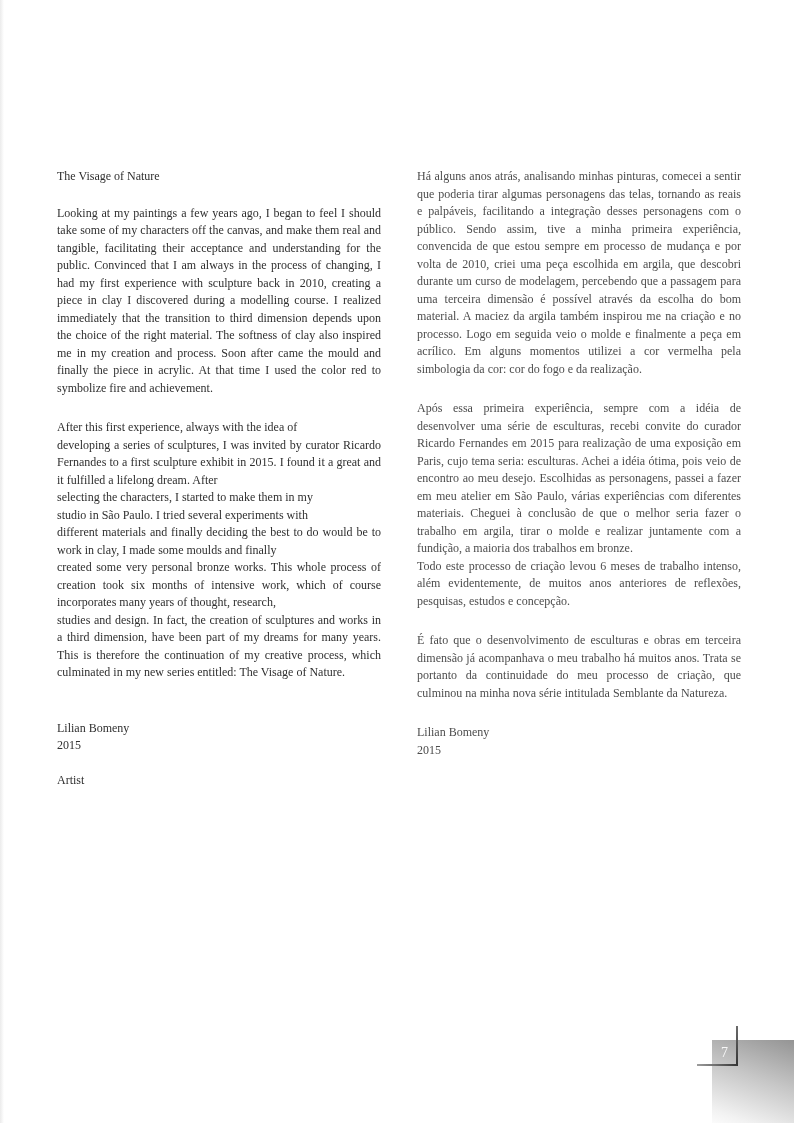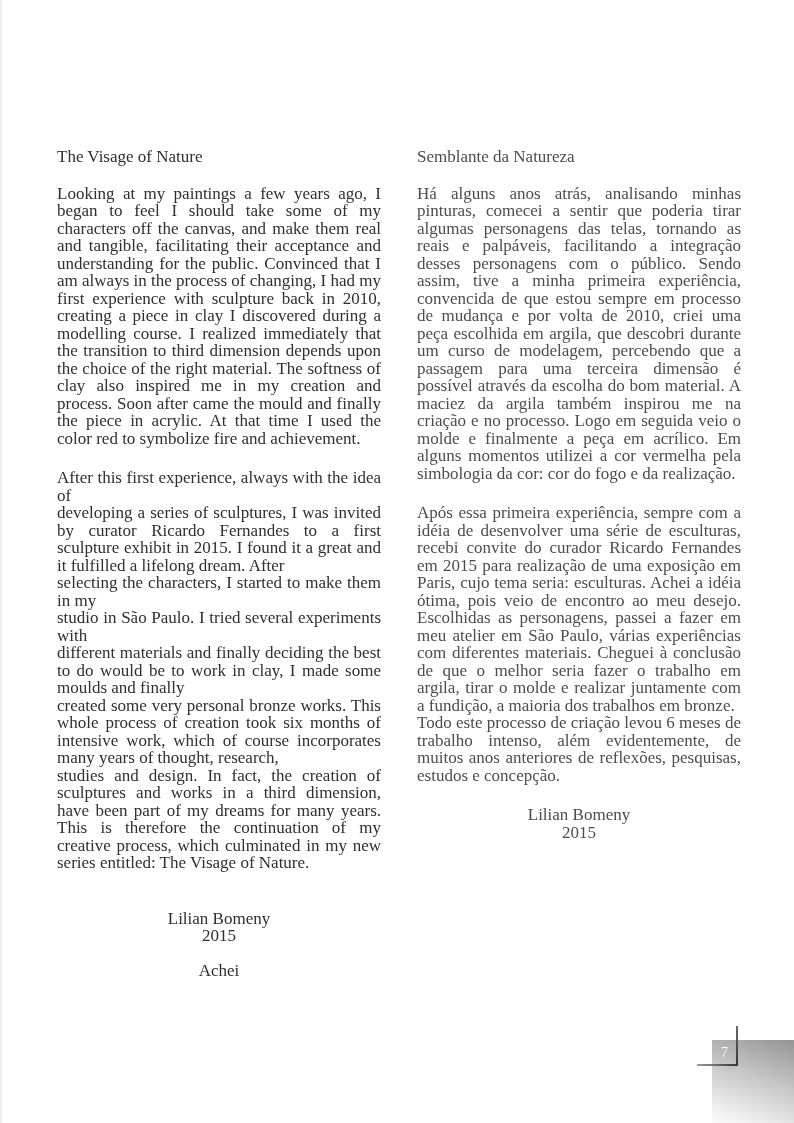--- a/index.html
+++ b/index.html
@@ -18,43 +18,43 @@
   .edge-strip {
     position: absolute;
     left: 0;
     top: 0;
     width: 4px;
     height: 100%;
     background: linear-gradient(to right, #ebebeb, #ffffff);
   }
   .col {
     position: absolute;
-    top: 148px;
+    top: 168px;
     width: 324px;
-    font-size: 17px;
+    font-size: 12px;
     line-height: 17.5px;
   }
   .col-left {
     left: 57px;
     color: #2f2f2f;
   }
   .col-right {
     left: 417px;
     color: #4c4c4c;
   }
   .col-title {
     margin: 0 0 19px 0;
   }
   .para {
     margin: 0 0 22px 0;
     text-align: justify;
     white-space: pre-line;
     font-family: Liberation Serif, serif;
   }
-  .signature { margin-top: 0; text-align: center; }
+  .signature { margin-top: 0; }
   .col-left .signature { margin-top: 38px; }
   .col-right .signature { margin-top: 16px; }
   .sig-line { margin: 0; }
   .sig-role { margin-top: 17.5px; }
 
   
   .corner-block {
     position: absolute;
     left: 712px;
     top: 1040px;
@@ -103,29 +103,29 @@
     <p class="para">After this first experience, always with the idea of
 developing a series of sculptures, I was invited by curator Ricardo Fernandes to a first sculpture exhibit in 2015. I found it a great and it fulfilled a lifelong dream. After
 selecting the characters, I started to make them in my
 studio in São Paulo. I tried several experiments with
 different materials and finally deciding the best to do would be to work in clay, I made some moulds and finally
 created some very personal bronze works. This whole process of creation took six months of intensive work, which of course incorporates many years of thought, research,
 studies and design. In fact, the creation of sculptures and works in a third dimension, have been part of my dreams for many years. This is therefore the continuation of my creative process, which culminated in my new series entitled: The Visage of Nature.</p>
     <div class="signature">
       <div class="sig-line">Lilian Bomeny</div>
       <div class="sig-line">2015</div>
-      <div class="sig-line sig-role">Achei</div>
+      <div class="sig-line sig-role">Artist</div>
     </div>
   </div>
 
   <div class="col col-right">
-    <div class="col-title">Semblante da Natureza</div>
     <p class="para">Há alguns anos atrás, analisando minhas pinturas, comecei a sentir que poderia tirar algumas personagens das telas, tornando as reais e palpáveis, facilitando a integração desses personagens com o público. Sendo assim, tive a minha primeira experiência, convencida de que estou sempre em processo de mudança e por volta de 2010, criei uma peça escolhida em argila, que descobri durante um curso de modelagem, percebendo que a passagem para uma terceira dimensão é possível através da escolha do bom material. A maciez da argila também inspirou me na criação e no processo. Logo em seguida veio o molde e finalmente a peça em acrílico. Em alguns momentos utilizei a cor vermelha pela simbologia da cor: cor do fogo e da realização.</p>
     <p class="para">Após essa primeira experiência, sempre com a idéia de desenvolver uma série de esculturas, recebi convite do curador Ricardo Fernandes em 2015 para realização de uma exposição em Paris, cujo tema seria: esculturas. Achei a idéia ótima, pois veio de encontro ao meu desejo. Escolhidas as personagens, passei a fazer em meu atelier em São Paulo, várias experiências com diferentes materiais. Cheguei à conclusão de que o melhor seria fazer o trabalho em argila, tirar o molde e realizar juntamente com a fundição, a maioria dos trabalhos em bronze.
 Todo este processo de criação levou 6 meses de trabalho intenso, além evidentemente, de muitos anos anteriores de reflexões, pesquisas, estudos e concepção.</p>
+    <p class="para">É fato que o desenvolvimento de esculturas e obras em terceira dimensão já acompanhava o meu trabalho há muitos anos. Trata se portanto da continuidade do meu processo de criação, que culminou na minha nova série intitulada Semblante da Natureza.</p>
     <div class="signature">
       <div class="sig-line">Lilian Bomeny</div>
       <div class="sig-line">2015</div>
     </div>
   </div>
 
   <div class="corner-block"></div>
   <div class="corner-vline"></div>
   <div class="corner-hline"></div>
   <div class="page-number">7</div>

